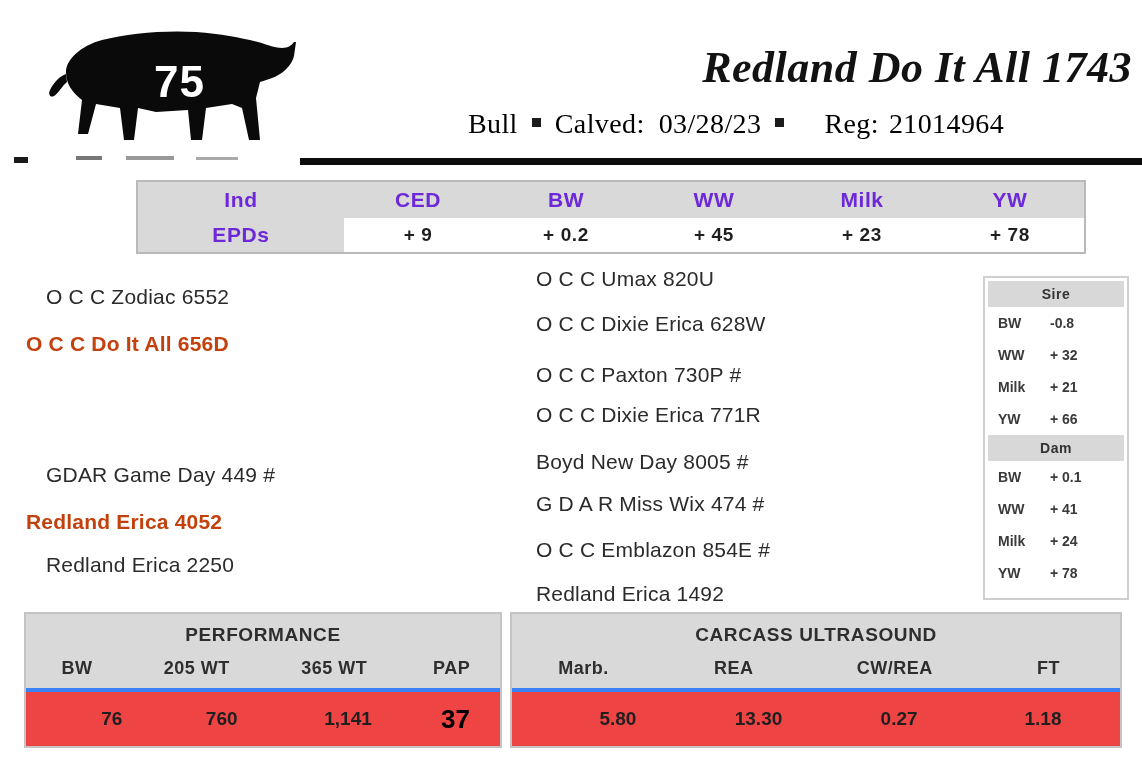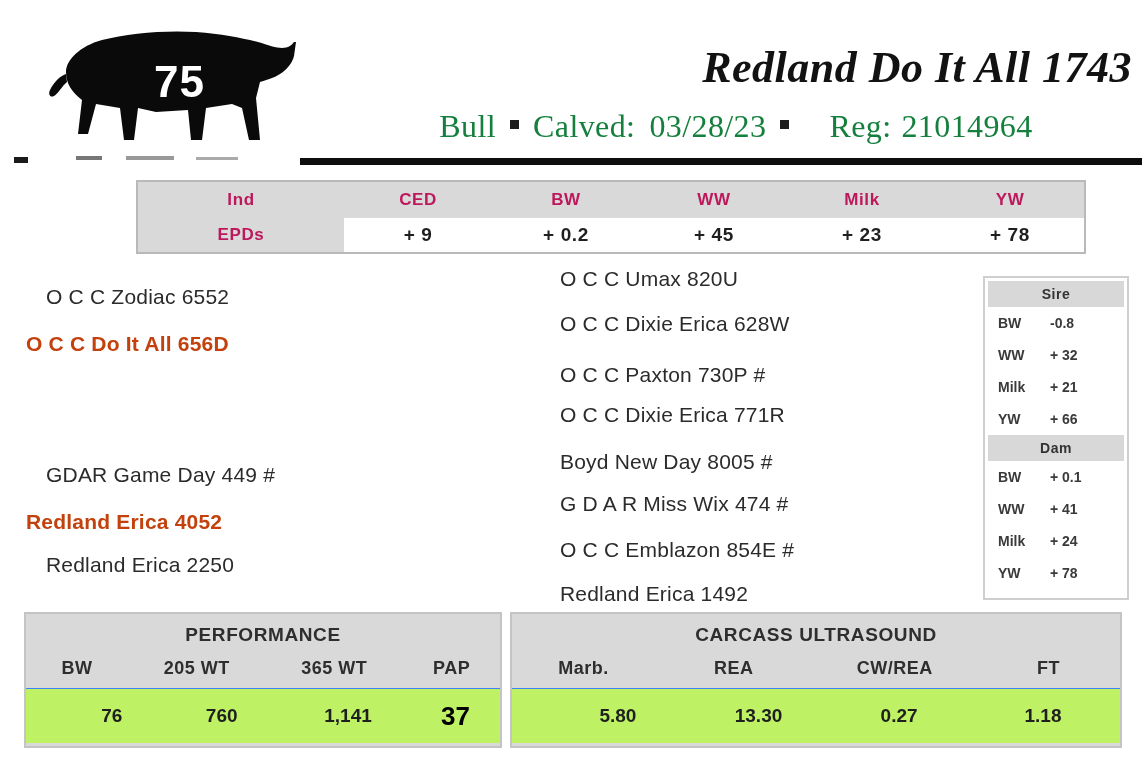--- a/index.html
+++ b/index.html
@@ -33,21 +33,21 @@
     font-family:"Liberation Serif", serif;
     font-weight:bold;font-style:italic;
     font-size:44px;color:#121212;
     letter-spacing:0.5px;
     white-space:nowrap;
   }
   .subtitle{
     position:absolute;left:340px;top:108px;width:792px;
     text-align:center;
     font-family:"Liberation Serif", serif;
-    font-size:32px;color:#15803d;
+    font-size:28px;color:#000000;
     letter-spacing:0.4px;
     white-space:nowrap;
     display:flex;align-items:center;justify-content:center;
   }
   .subtitle .seg{display:inline-block;}
   .subtitle .dot{
     display:inline-block;width:9px;height:9px;background:#1c1c1c;
     margin:0 14px 4px 14px;
   }
   .sub-gap{display:inline-block;width:26px;}
@@ -65,40 +65,40 @@
   .epd-table{
     position:absolute;left:136px;top:180px;width:950px;height:74px;
     border:2px solid #b9b9b9;
     background:#d9d9d9;
     box-sizing:border-box;
   }
   .epd-row{display:flex;width:100%;height:36px;}
   .epd-row.vals{height:34px;}
   .epd-cell{
     display:flex;align-items:center;justify-content:center;
-    font-weight:bold;color:#be185d;
-    font-size:17px;letter-spacing:0.6px;
+    font-weight:bold;color:#6d28d9;
+    font-size:21px;letter-spacing:0.6px;
   }
   .epd-cell.c0{width:206px;}
   .epd-cell.cx{width:148px;}
   .epd-row.vals .epd-cell.c0{background:#d9d9d9;}
   .epd-row.vals .valcell{background:#ffffff;color:#1f1f1f;font-size:19px;}
   .epd-valwrap{display:flex;flex:1;height:100%;}
 
   
   .ped{
     position:absolute;
     font-size:21px;color:#2b2b2b;
     white-space:nowrap;
     letter-spacing:0.2px;
   }
   .ped.b{font-weight:bold;color:#c2410c;}
 
   .col1{left:46px;}
-  .col2{left:536px;margin-left:24px;}
+  .col2{left:536px;}
 
   
   .sd-box{
     position:absolute;left:983px;top:276px;width:146px;height:324px;
     border:2px solid #cfcfcf;
     background:#ffffff;
     box-sizing:border-box;
     padding:3px;
   }
   .sd-head{
@@ -126,22 +126,22 @@
     height:34px;display:flex;align-items:flex-end;justify-content:center;
     font-weight:bold;font-size:19px;color:#2e2e2e;letter-spacing:0.6px;
     padding-bottom:2px;box-sizing:border-box;
   }
   .btab-head{display:flex;height:40px;}
   .btab-head .hc{
     display:flex;align-items:center;justify-content:center;
     font-weight:bold;font-size:18px;color:#2e2e2e;letter-spacing:0.5px;
   }
   .btab-vals{
-    display:flex;height:54px;background:#bef264;
-    border-top:1px solid #3b82f6;
+    display:flex;height:54px;background:#ef4444;
+    border-top:4px solid #3b82f6;
     padding-left:39px;
   }
   .btab-vals .vc{
     display:flex;align-items:center;justify-content:center;
     font-weight:bold;font-size:19px;color:#1f1f1f;
   }
   .btab-vals .vc.sharp{font-size:26px;color:#000;}
 </style>
 </head>
 <body>

